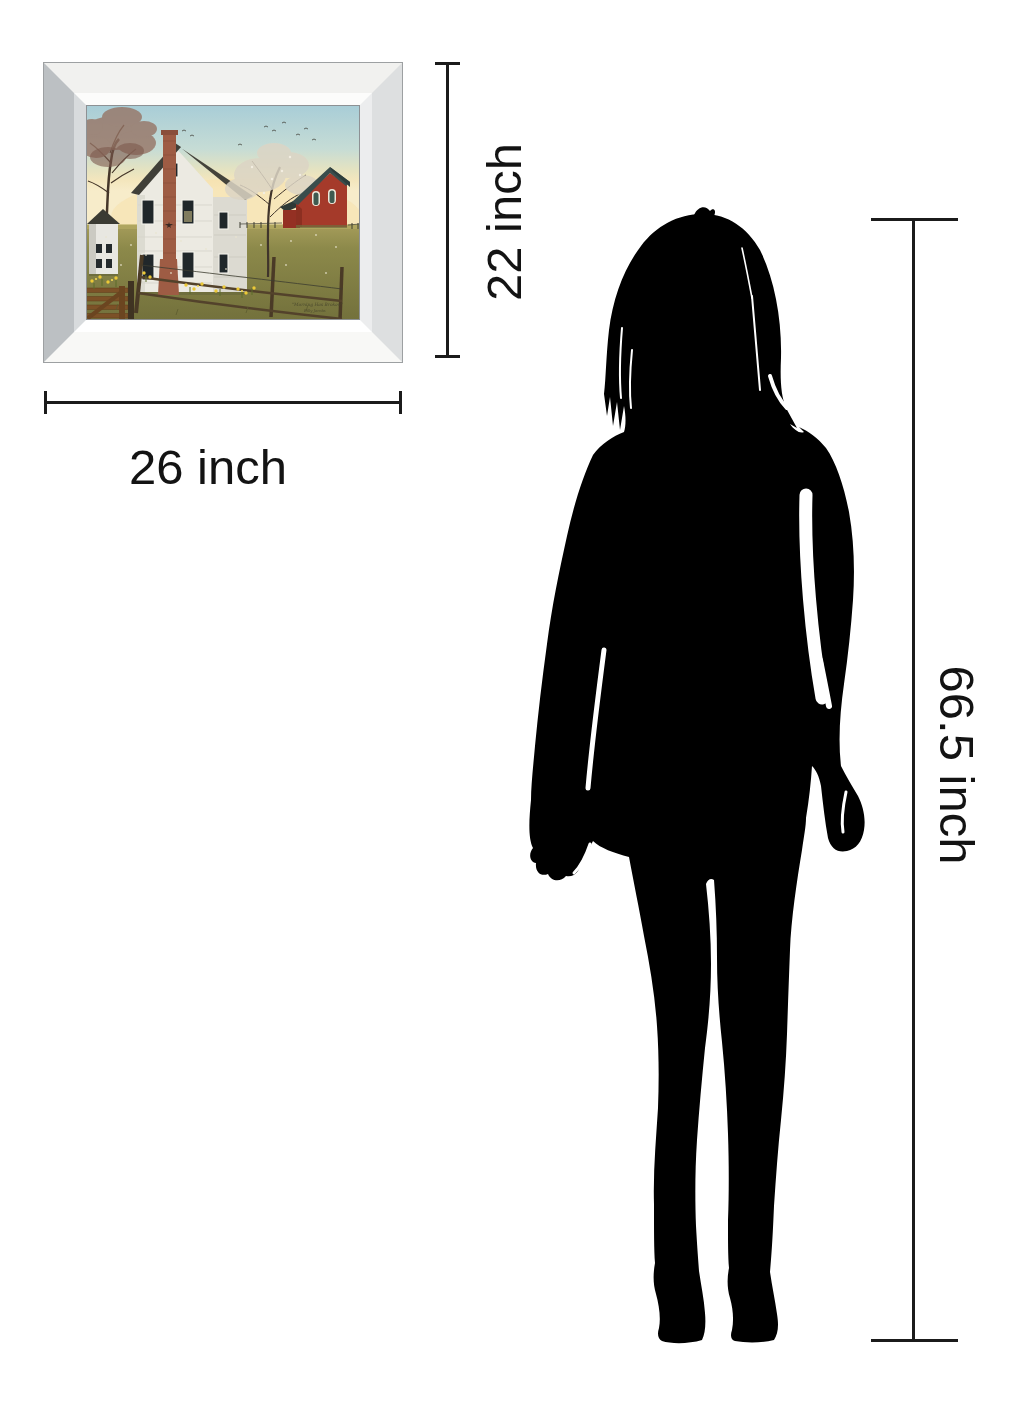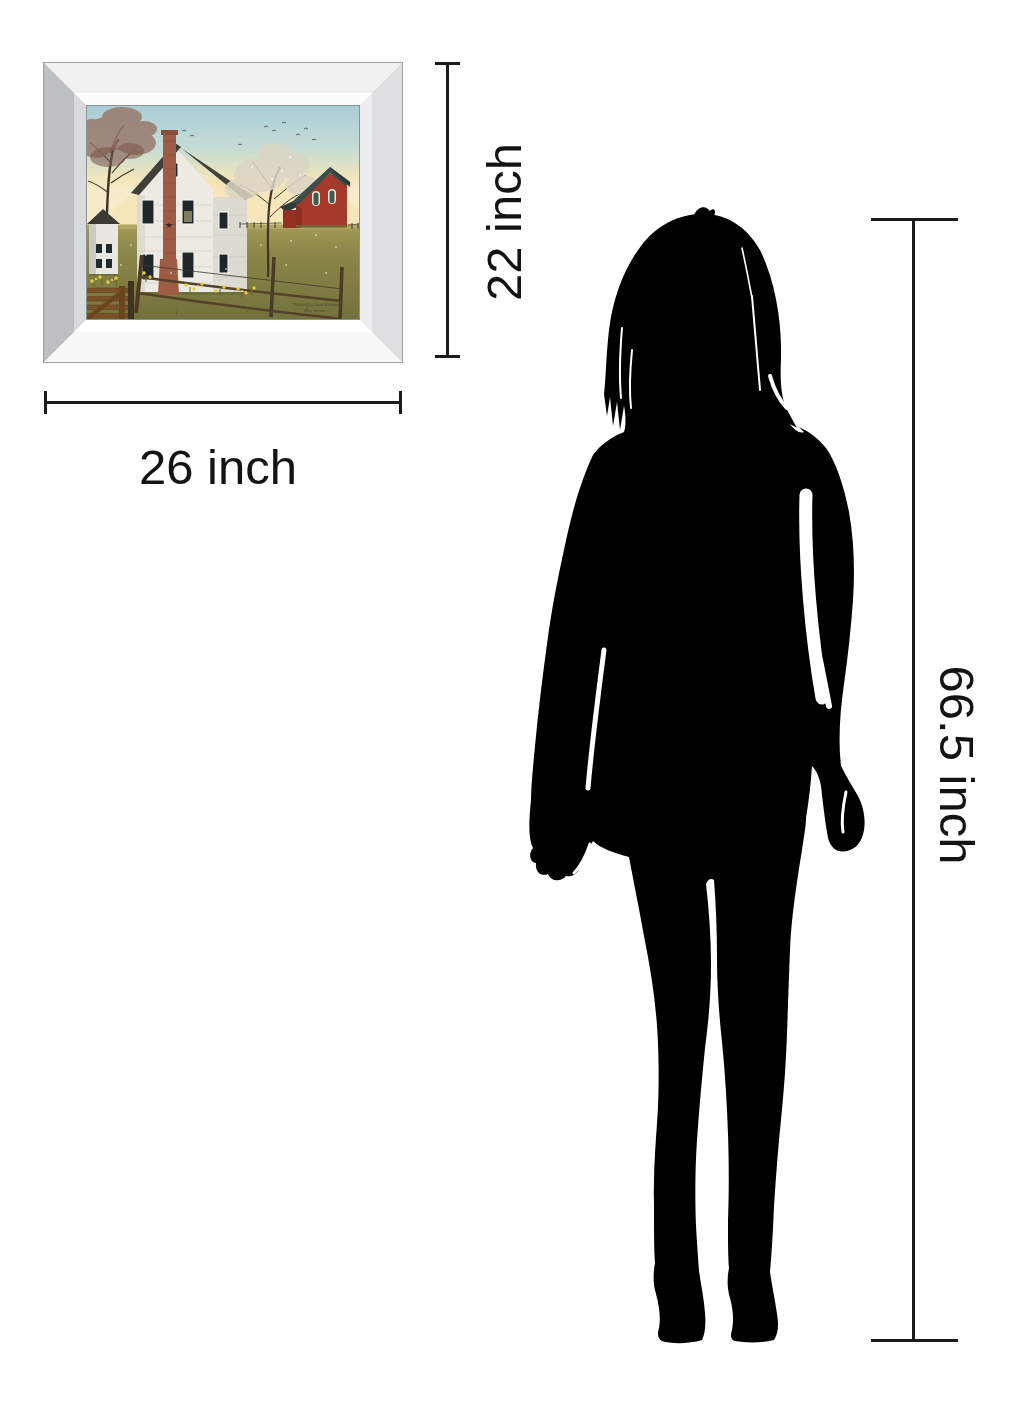--- a/index.html
+++ b/index.html
@@ -283,21 +283,21 @@
     <div class="dim" style="left:446px;top:63px;width:3px;height:295px;"></div>
     <div class="dim" style="left:435px;top:62px;width:25px;height:3px;"></div>
     <div class="dim" style="left:435px;top:355px;width:25px;height:3px;"></div>
     <div class="dim-label rot-ccw" style="left:504px;top:222px;">22 inch</div>
   </div>
 
   <div>
     <div class="dim" style="left:45px;top:401px;width:357px;height:3px;"></div>
     <div class="dim" style="left:44px;top:391px;width:3px;height:23px;"></div>
     <div class="dim" style="left:399px;top:391px;width:3px;height:23px;"></div>
-    <div class="dim-label" style="left:218px;top:467px;">26 inch</div>
+    <div class="dim-label" style="left:208px;top:467px;">26 inch</div>
   </div>
 
   <svg class="sil" width="1024" height="1410" viewBox="0 0 1024 1410">
     <path fill="#000" d="M694,215 C698,206 706,205 710,211 C713,207 717,210 714,216 Z"></path>
     <path fill="#000000" d="M702,214
       C678,214 656,226 641,246 C624,268 613,298 609,330 C606,356 606,378 604,394
       L607,416 L610,397 L613,426 L617,402 L620,430 L624,406
       C626,416 626,426 624,432 C613,436 601,444 593,455
       C583,476 574,504 567,536 C559,572 552,606 547,644 C542,680 538,714 535,746
       C533,768 531,786 531,800

